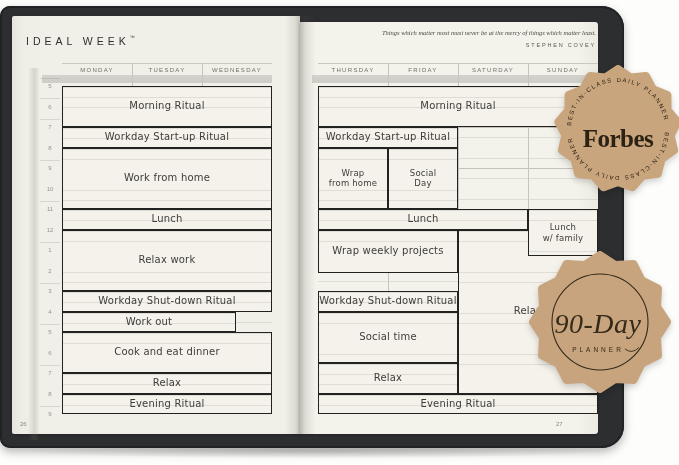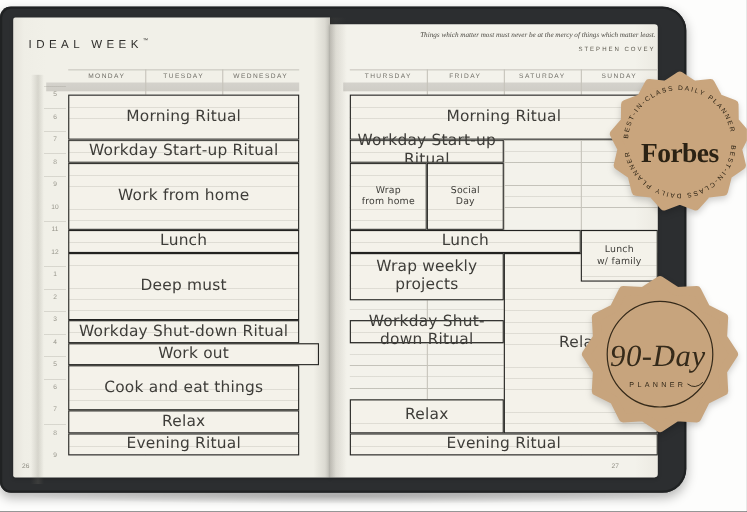--- a/index.html
+++ b/index.html
@@ -33,21 +33,21 @@
       rgba(125,123,112,.40) 0px, rgba(125,123,112,.40) 0.8px, rgba(0,0,0,0) 0.8px,
       rgba(0,0,0,0) 10.25px,
       rgba(125,123,112,.18) 10.25px, rgba(125,123,112,.18) 11px, rgba(0,0,0,0) 11px, rgba(0,0,0,0) 20.5px);}
   .col-divider{position:absolute;width:1px;background:#c6c4bb;z-index:1;}
   .time-label{position:absolute;width:20px;text-align:center;font-size:6px;color:#96948a;z-index:1;}
   .time-gutter{position:absolute;left:28px;top:62px;width:20px;height:340px;
     background:repeating-linear-gradient(180deg,rgba(140,138,128,.25) 0 .7px,rgba(0,0,0,0) .7px 20.5px);}
   .event{position:absolute;box-sizing:border-box;border:1.5px solid #222220;z-index:2;
     background:#f4f2ea repeating-linear-gradient(180deg,rgba(125,123,112,.18) 0 .7px,rgba(0,0,0,0) .7px 10.25px);
     display:flex;align-items:center;justify-content:center;text-align:center;
-    font-size:14px;color:#3e3d39;letter-spacing:.2px;white-space:pre-line;line-height:1.25;
+    font-size:10px;color:#3e3d39;letter-spacing:.2px;white-space:pre-line;line-height:1.25;
     font-family:"DejaVu Sans",sans-serif;}
   .event.small{font-size:8.5px;}
   .page-num{position:absolute;font-size:6px;color:#8b897f;}
   .badge{position:absolute;z-index:10;filter:drop-shadow(0 3px 3px rgba(0,0,0,.18));}
   .ring-text{font-size:6px;letter-spacing:1.6px;font-family:"Liberation Sans",sans-serif;font-weight:500;}
   .forbes-word{font-family:"Liberation Serif",serif;font-weight:bold;font-size:25px;letter-spacing:-.5px;}
   .ninety-word{font-family:"Liberation Serif",serif;font-style:italic;font-size:28px;letter-spacing:.5px;}
   .planner-word{font-size:6.5px;letter-spacing:3px;font-family:"Liberation Sans",sans-serif;}
 </style>
 </head>
@@ -86,24 +86,24 @@
         <div class="time-label" style="left: 28px; top: 374.5px;">8</div>
         <div class="time-label" style="left: 28px; top: 395px;">9</div>
       </div>
     <div class="grid" id="left-grid" style="left:50px;top:70px;">
         <div class="col-divider" style="left: 70px; top: -23px; height: 351px;"></div>
         <div class="col-divider" style="left: 140px; top: -23px; height: 351px;"></div>
         <div class="event" style="left: 0px; width: 210px; top: 0px; height: 41px;">Morning Ritual</div>
         <div class="event" style="left: 0px; width: 210px; top: 41px; height: 20.5px;">Workday Start-up Ritual</div>
         <div class="event" style="left: 0px; width: 210px; top: 61.5px; height: 61.5px;">Work from home</div>
         <div class="event" style="left: 0px; width: 210px; top: 123px; height: 20.5px;">Lunch</div>
-        <div class="event" style="left: 0px; width: 210px; top: 143.5px; height: 61.5px;">Deep must</div>
+        <div class="event" style="left: 0px; width: 210px; top: 143.5px; height: 61.5px;">Relax work</div>
         <div class="event" style="left: 0px; width: 210px; top: 205px; height: 20.5px;">Workday Shut-down Ritual</div>
-        <div class="event" style="left: 0px; width: 228px; top: 225.5px; height: 20.5px;">Work out</div>
-        <div class="event" style="left: 0px; width: 210px; top: 246px; height: 41px;">Cook and eat things</div>
+        <div class="event" style="left: 0px; width: 174px; top: 225.5px; height: 20.5px;">Work out</div>
+        <div class="event" style="left: 0px; width: 210px; top: 246px; height: 41px;">Cook and eat dinner</div>
         <div class="event" style="left: 0px; width: 210px; top: 287px; height: 20.5px;">Relax</div>
         <div class="event" style="left: 0px; width: 210px; top: 307.5px; height: 20.5px;">Evening Ritual</div>
       </div>
     <div class="page-num" style="left:8px;top:405px;">26</div>
   </div>
 
   <div class="page page-right">
     <div class="quote">Things which matter most must never be at the mercy of things which matter least.</div>
     <div class="quote-author">STEPHEN COVEY</div>
     <div class="band" style="left:12px;top:53px;width:286px;"></div>
@@ -122,20 +122,21 @@
         <div class="event small" style="left: 0px; width: 70px; top: 61.5px; height: 61.5px;">Wrap
 from home</div>
         <div class="event small" style="left: 70px; width: 70px; top: 61.5px; height: 61.5px;">Social
 Day</div>
         <div class="event" style="left: 0px; width: 210px; top: 123px; height: 20.5px;">Lunch</div>
         <div class="event" style="left: 140px; width: 140px; top: 143.5px; height: 164px;">Relax</div>
         <div class="event small" style="left: 210px; width: 70px; top: 123px; height: 47.15px;">Lunch
 w/ family</div>
         <div class="event" style="left: 0px; width: 140px; top: 143.5px; height: 43px;">Wrap weekly projects</div>
         <div class="event" style="left: 0px; width: 140px; top: 205px; height: 20.5px;">Workday Shut-down Ritual</div>
+        <div class="event" style="left: 0px; width: 140px; top: 225.5px; height: 51.25px;">Social time</div>
         <div class="event" style="left: 0px; width: 140px; top: 276.75px; height: 30.75px;">Relax</div>
         <div class="event" style="left: 0px; width: 280px; top: 307.5px; height: 20.5px;">Evening Ritual</div>
       </div>
     <div class="page-num" style="left:256px;top:399px;">27</div>
   </div>
 
   <div class="gutter"></div>
 
   <svg class="badge" style="left:533px;top:44px;" width="170" height="170" viewBox="0 0 170 170">
     <path id="forbes-burst" stroke-linejoin="round" stroke-width="8" d="M85.0 25.0 L97.7 33.5 L112.9 31.9 L120.1 45.3 L134.4 50.9 L134.6 66.2 L144.6 77.8 L137.6 91.4 L141.1 106.3 L128.6 115.1 L124.8 129.9 L109.6 131.9 L99.4 143.3 L85.0 138.0 L70.6 143.3 L60.4 131.9 L45.2 129.9 L41.4 115.1 L28.9 106.3 L32.4 91.4 L25.4 77.8 L35.4 66.2 L35.6 50.9 L49.9 45.3 L57.1 31.9 L72.3 33.5 Z" fill="#c9a57d" stroke="#c9a57d"></path>

